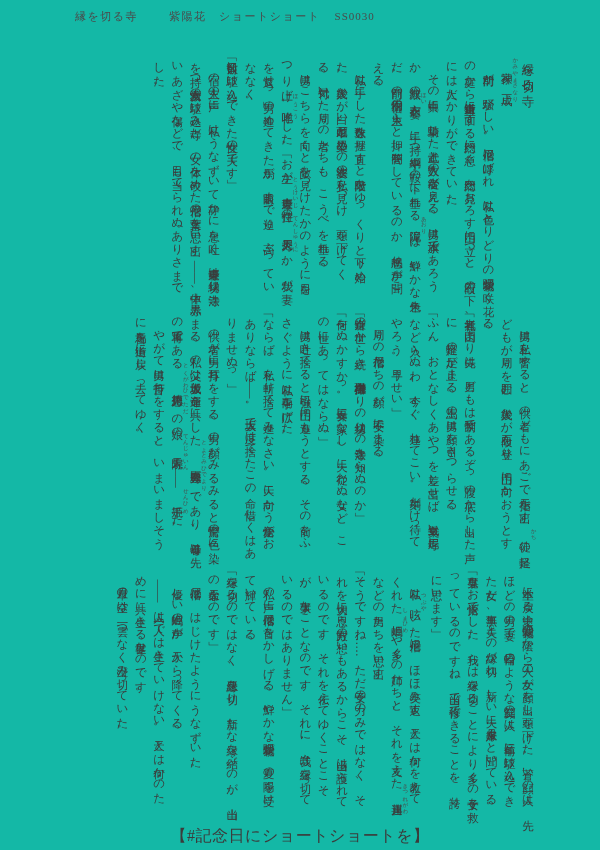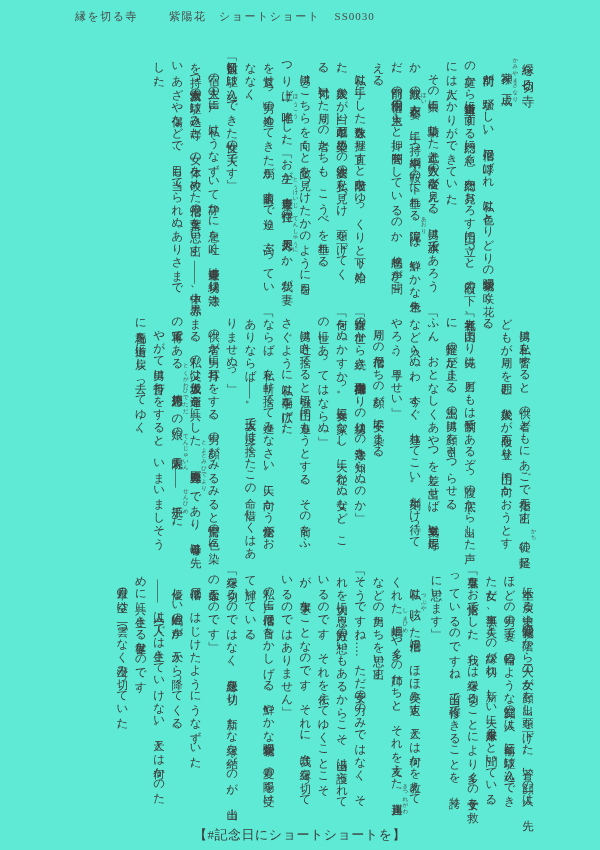--- a/index.html
+++ b/index.html
@@ -1,21 +1,21 @@
 <!DOCTYPE html>
 <html><head>
 <meta charset="utf-8">
 <style>
   html, body { margin: 0; padding: 0; background: #e8e8e8; }
   .page {
     position: relative;
     width: 600px;
     height: 850px;
     margin: 0 auto;
-    background: #5eead4;
+    background: #14b8a6;
     overflow: hidden;
     font-family: "Liberation Serif", "DejaVu Serif", serif;
     color: #3b3b3b;
   }
   .header {
     position: absolute;
     top: 9px;
     left: 75px;
     font-size: 11px;
     color: #4a4a4a;
@@ -59,21 +59,21 @@
     line-height: 1;
     color: #4a4a4a;
   }
 
   .footer {
     position: absolute;
     top: 826px;
     left: 0;
     width: 100%;
     text-align: center;
-    font-size: 13px;
+    font-size: 16px;
     letter-spacing: 0.5px;
     color: #3b3b3b;
   }
 </style>
 </head>
 <body>
 
 <div class="page">
 
   <div class="header">

